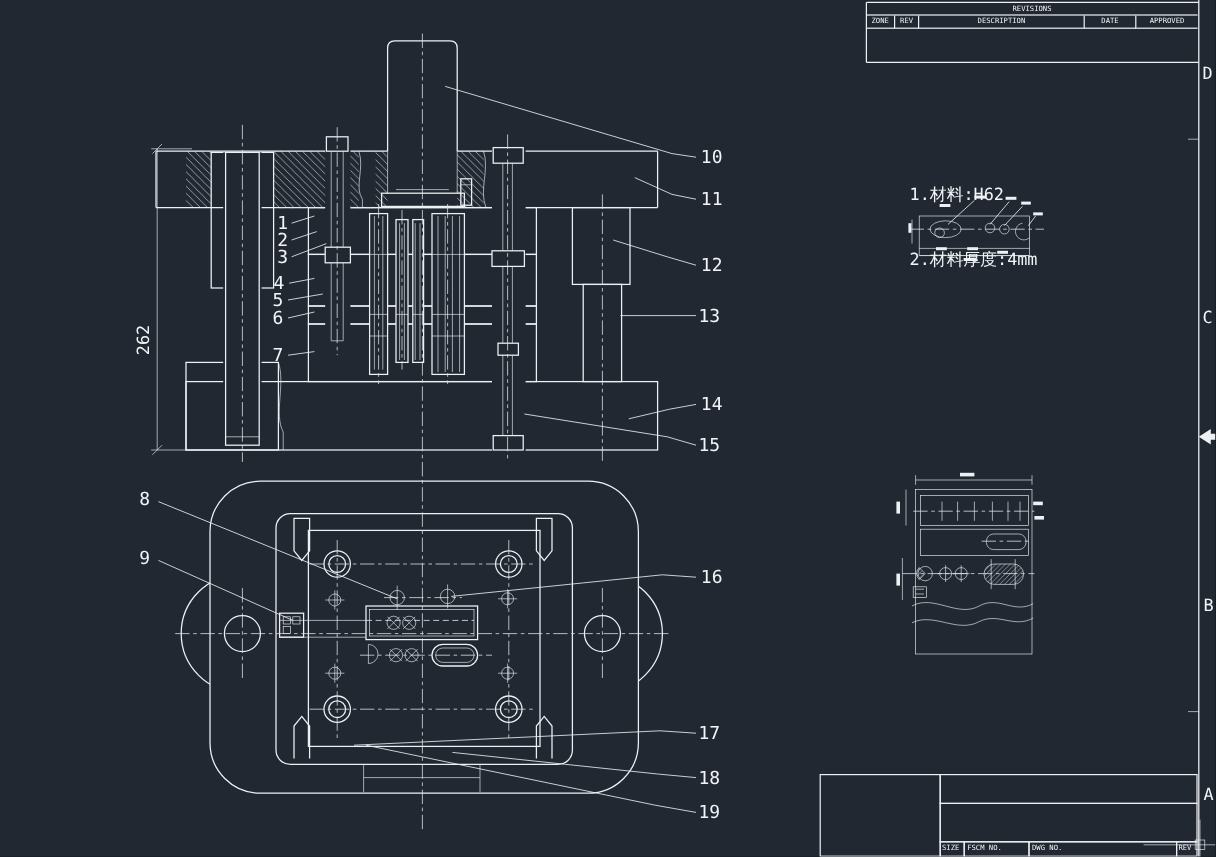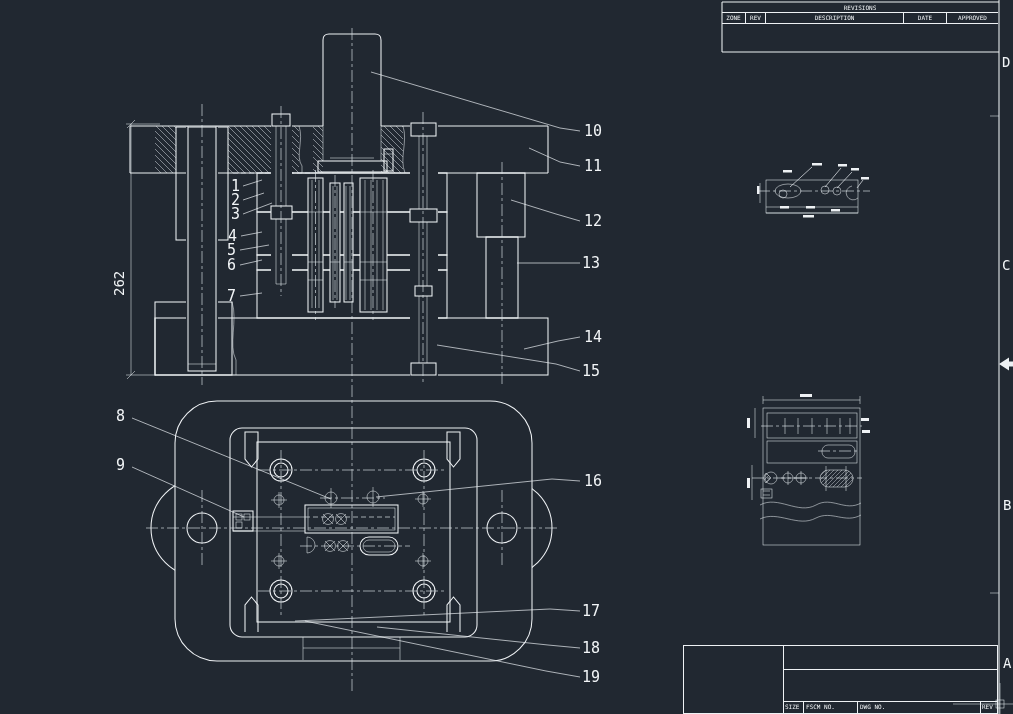--- a/index.html
+++ b/index.html
@@ -311,20 +311,24 @@
     <line class="ol" x1="722" y1="2" x2="722" y2="52"></line>
     <line class="ol" x1="722" y1="52" x2="999" y2="52"></line>
     <line class="th" x1="990" y1="116" x2="999" y2="116"></line>
     <line class="th" x1="990" y1="593" x2="999" y2="593"></line>
     <polygon fill="#eef1f4" points="999,364 1009,357.5 1009,361.5 1013,361.5 1013,366.5 1009,366.5 1009,370.5"></polygon>
     <path class="th" d="M953,704 H1013 M1000,683 V714"></path>
     <rect class="th" x="996" y="700" width="8" height="8"></rect>
   </g>
 </svg>
 
+<div class="notes">
+  <div>1.材料:H62</div>
+  <div>2.材料厚度:4mm</div>
+</div>
 
 <div class="abs" style="left:722px;top:2px;width:276px;height:50px;">
   <div class="abs tlabel" style="left:0;top:0;width:276px;height:11px;border-bottom:1px solid #eef1f4;text-align:center;line-height:11px;">REVISIONS</div>
   <div class="abs" style="left:0;top:11px;width:276px;height:11px;display:flex;">
     <div class="tlabel" style="box-sizing:border-box;width:24px;border-right:1px solid #eef1f4;border-bottom:1px solid #eef1f4;text-align:center;line-height:10px;">ZONE</div>
     <div class="tlabel" style="box-sizing:border-box;width:20px;border-right:1px solid #eef1f4;border-bottom:1px solid #eef1f4;text-align:center;line-height:10px;">REV</div>
     <div class="tlabel" style="box-sizing:border-box;width:138px;border-right:1px solid #eef1f4;border-bottom:1px solid #eef1f4;text-align:center;line-height:10px;">DESCRIPTION</div>
     <div class="tlabel" style="box-sizing:border-box;width:43px;border-right:1px solid #eef1f4;border-bottom:1px solid #eef1f4;text-align:center;line-height:10px;">DATE</div>
     <div class="tlabel" style="box-sizing:border-box;width:51px;border-bottom:1px solid #eef1f4;text-align:center;line-height:10px;">APPROVED</div>
   </div>

